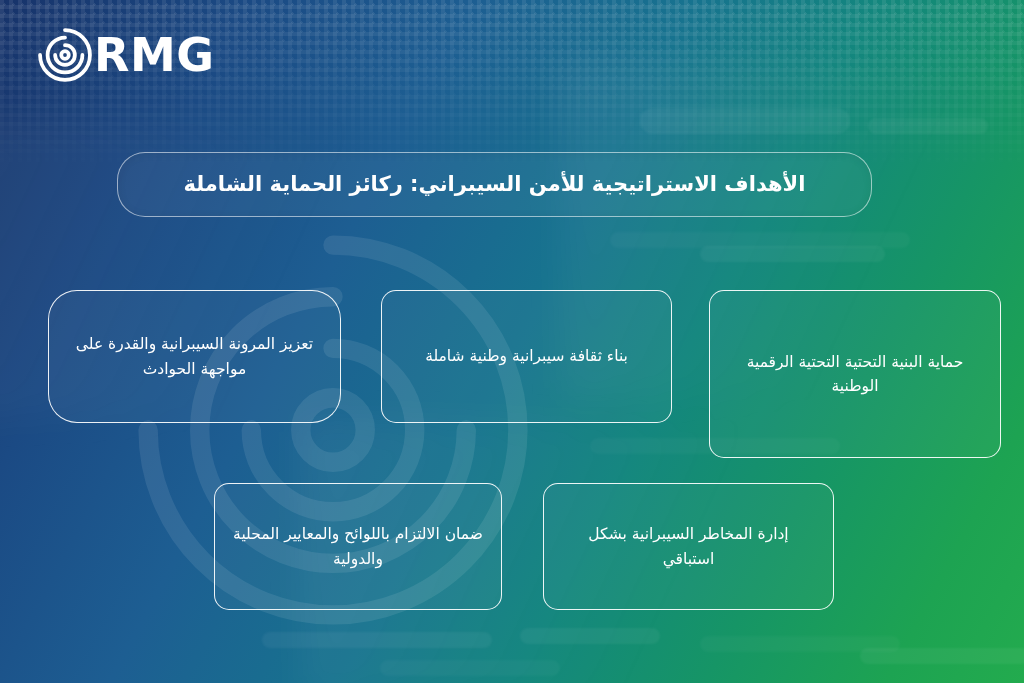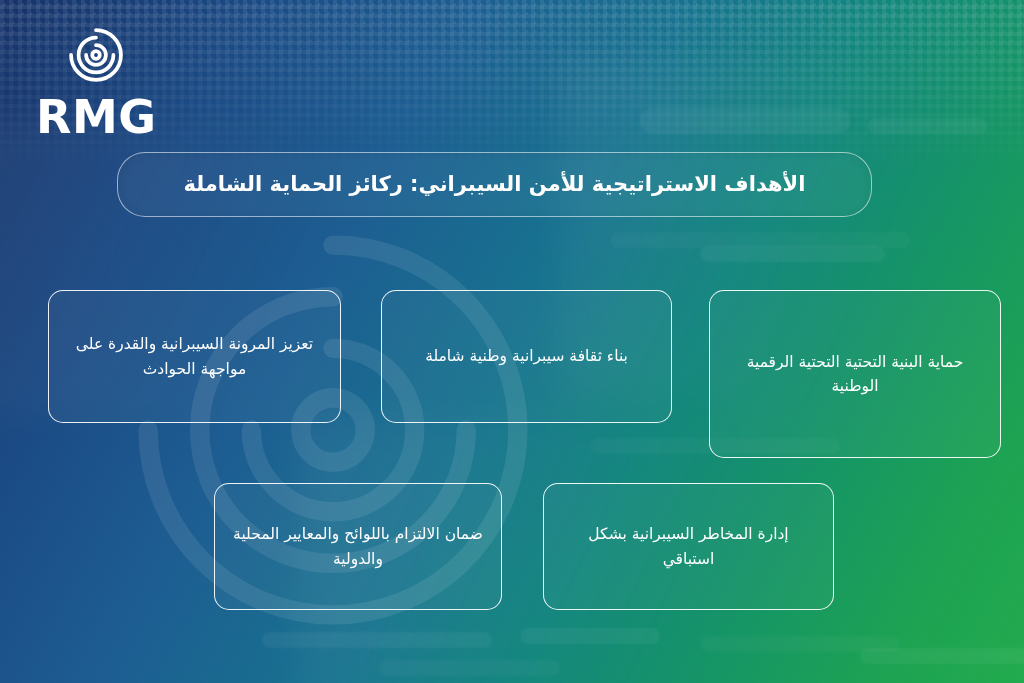--- a/index.html
+++ b/index.html
@@ -79,23 +79,22 @@
     pointer-events:none;
     background:linear-gradient(115deg, rgba(255,255,255,.055), rgba(255,255,255,0) 62%);
     filter:blur(18px);
   }
 
   
 
   .logo {
     position:absolute;
     left:36px; top:26px;
-    display:flex; align-items:center; gap:10px;
+    display:flex; align-items:center; 
     direction:ltr;
-    flex-direction:column;
   }
   .logo-mark { width:58px; height:58px; flex:none; }
   .logo-mark svg { width:100%; height:100%; display:block; }
   .logo-text {
     color:#ffffff;
     font-size:46px;
     font-weight:bold;
     letter-spacing:.5px;
     line-height:1;
     font-family:"DejaVu Sans","Liberation Sans",sans-serif;
@@ -137,21 +136,21 @@
   .card-text {
     color:#ffffff;
     font-size:15.5px;
     font-weight:normal;
     line-height:1.55;
     text-align:center;
     width:100%;
   }
 
   
-  #card-1 { left:48px;  top:290px; width:293px; height:133px; }
+  #card-1 { left:48px;  top:290px; width:293px; height:133px;border-radius:29px; }
   #card-2 { left:381px; top:290px; width:291px; height:133px; }
   #card-3 { left:709px; top:290px; width:292px; height:168px; }
   
   #card-4 { left:214px; top:483px; width:288px; height:127px; }
   #card-5 { left:543px; top:483px; width:291px; height:127px; }
 </style>
 </head>
 <body>
 
 <div id="stage">

